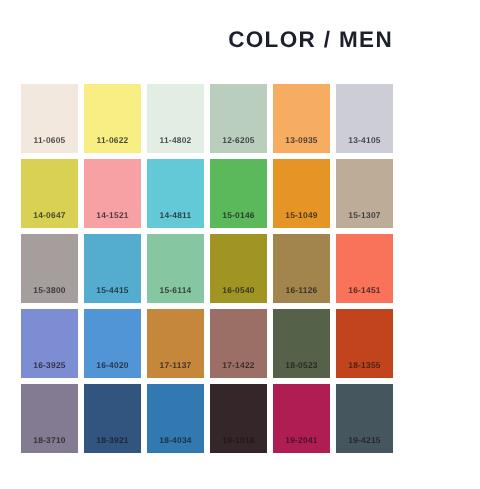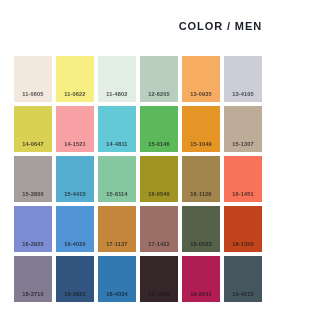--- a/index.html
+++ b/index.html
@@ -25,21 +25,21 @@
     position: absolute;
     top: 0;
     left: 0;
     right: 13px;
     height: 52px;
     display: flex;
     align-items: center;
     justify-content: flex-end;
   }
   .title {
-    font-size: 11px;
+    font-size: 15px;
     font-weight: bold;
     letter-spacing: 0.9px;
     color: #1b202b;
     font-family: "Liberation Sans", sans-serif;
     white-space: nowrap;
   }
   .grid {
     position: absolute;
     top: 56px;
     left: 14px;

